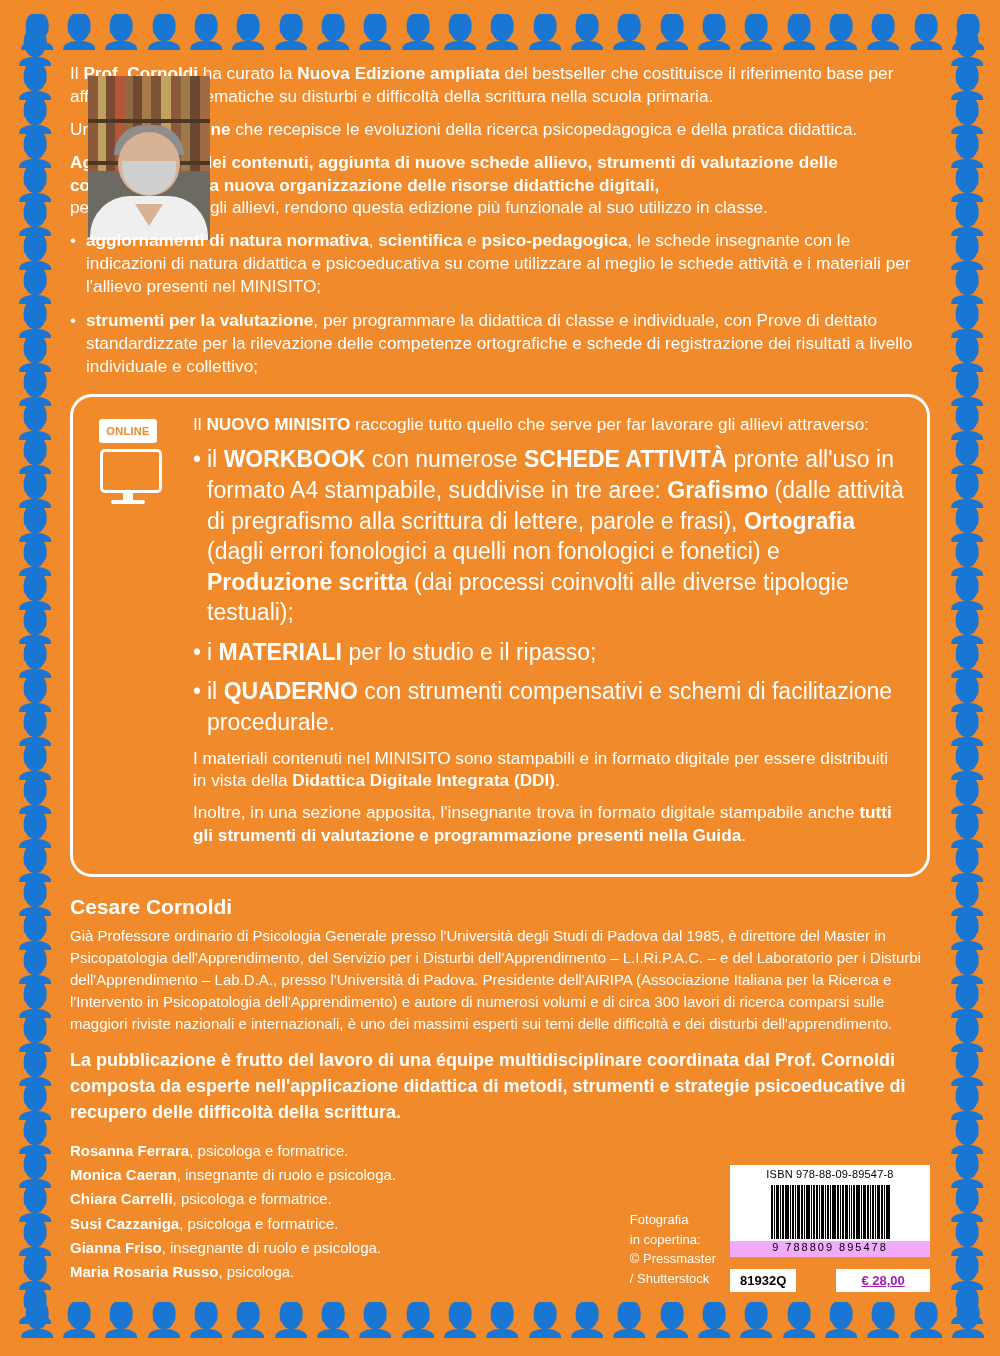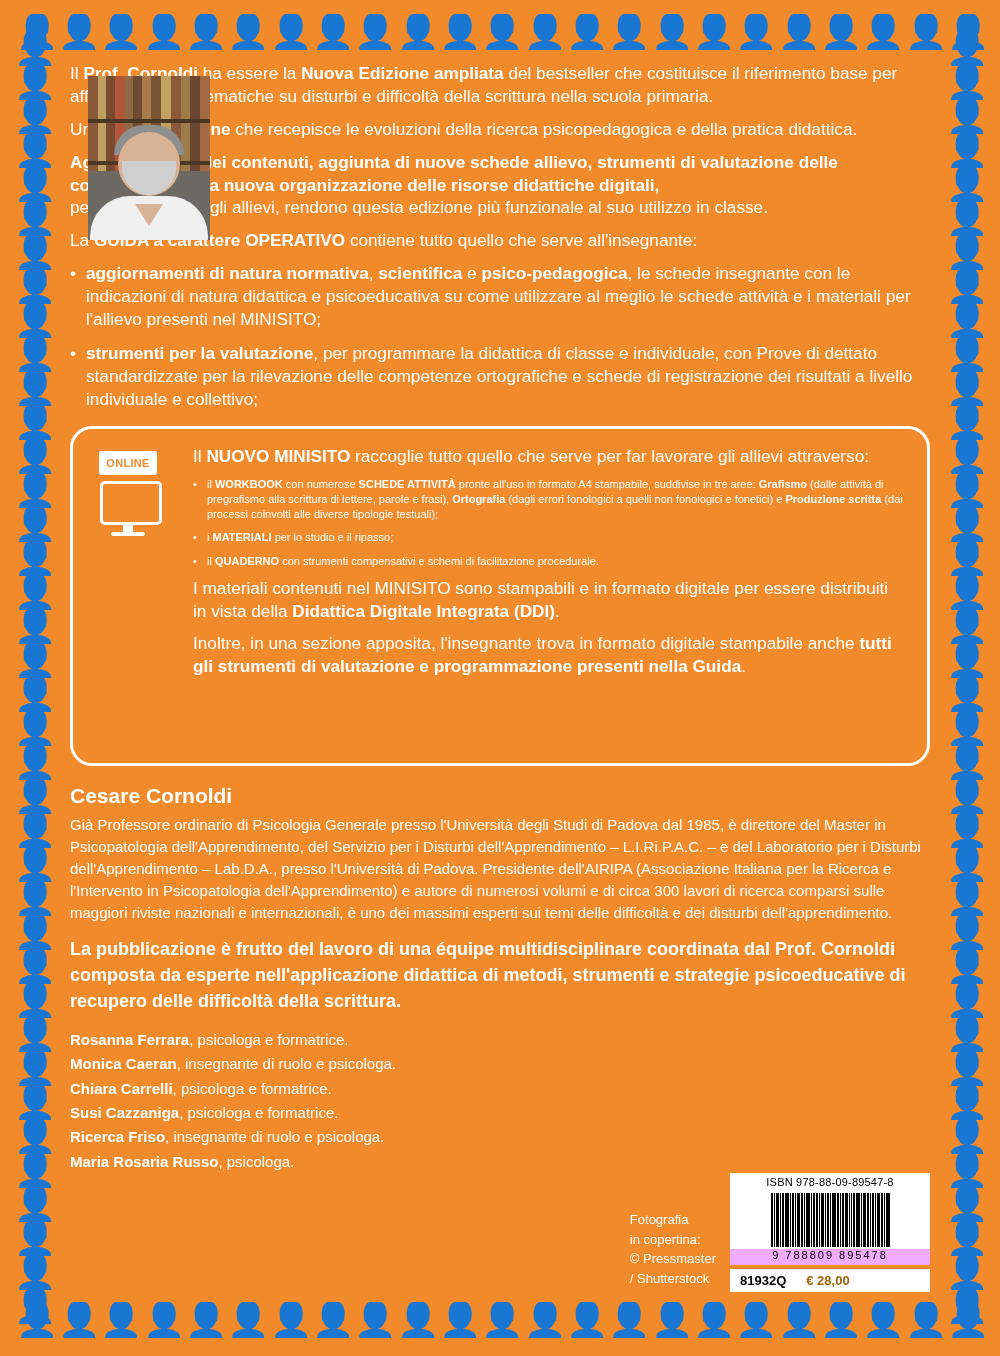--- a/index.html
+++ b/index.html
@@ -118,21 +118,21 @@
   }
   .monitor{
     margin:6px auto 0 auto;width:56px;
   }
   .monitor .screen{width:56px;height:38px;border:3px solid #ffffff;border-radius:5px;}
   .monitor .neck{width:10px;height:7px;background:#ffffff;margin:0 auto;}
   .monitor .base{width:34px;height:4px;background:#ffffff;margin:0 auto;border-radius:2px;}
   .online-body{margin-left:98px;}
   .online-body p{margin:0 0 9px 0;font-size:17.2px;line-height:1.33;}
   .online-body ul{margin:0;padding:0;list-style:none;}
-  .online-body li{position:relative;padding-left:14px;margin-bottom:9px;font-size:11px;line-height:1.33;}
+  .online-body li{position:relative;padding-left:14px;margin-bottom:9px;font-size:23px;line-height:1.33;}
   .online-body li:before{content:"•";position:absolute;left:0;top:0;}
 
   
   .author-name{
     margin:18px 0 6px 0;font-size:21px;font-weight:bold;
   }
   .author-bio{font-size:15px;line-height:1.46;margin:0 0 12px 0;}
   .equipe{font-size:18px;line-height:1.45;font-weight:bold;margin:0 0 14px 0;}
   .credits{font-size:15px;line-height:1.62;}
   .credits .nm{font-weight:bold;}
@@ -149,23 +149,23 @@
     padding:3px 6px 1px 6px;text-align:center;letter-spacing:.2px;
   }
   .barcode{
     background:#ffffff;padding:4px 8px 2px 8px;
     display:flex;align-items:flex-end;justify-content:center;height:54px;gap:1px;
   }
   .barcode i{display:block;background:#000;height:100%;}
   .barcode-num{
     background:#f0abfc;color:#000;font-size:11px;text-align:center;padding:0 0 4px 0;letter-spacing:2px;
   }
-  .price-row{display:flex;margin-top:4px;}
+  .price-row{display:flex;margin-top:12px;gap:40px;}
   .code-cell{background:#ffffff;color:#000;font-size:13px;font-weight:bold;padding:4px 10px;}
-  .price-cell{background:#ffffff;color:#a16207;font-size:13px;font-weight:bold;padding:4px 10px;flex:1;text-align:left;}
+  .price-cell{background:#ffffff;color:#a21caf;font-size:13px;font-weight:bold;padding:4px 10px;flex:1;text-align:center;text-decoration:underline;}
 </style>
 </head>
 <body>
 
 <div class="page">
 
   <div class="border-strip border-top">
       <span class="dolls">👤👤👤👤👤👤👤👤👤👤👤👤👤👤👤👤👤👤👤👤👤👤👤👤👤👤👤👤👤👤👤👤👤👤</span>
     </div>
   <div class="border-strip border-bottom">
@@ -185,28 +185,27 @@
         <div class="bookshelf"></div>
         <div class="shelf-line" style="top:26%"></div>
         <div class="shelf-line" style="top:52%"></div>
         <div class="hair"></div>
         <div class="face"></div>
         <div class="beard"></div>
         <div class="shirt"></div>
         <div class="shirt-v"></div>
       </div>
 
-      <p class="para indent"><span>Il </span><b>Prof. Cornoldi</b><span> ha essere la </span><b>Nuova Edizione ampliata</b><span> del bestseller che costituisce il riferimento base per affrontare le problematiche su disturbi e difficoltà della scrittura nella scuola primaria.</span></p>
+      <p class="para indent"><span>Il </span><b>Prof. Cornoldi</b><span> ha curato la </span><b>Nuova Edizione ampliata</b><span> del bestseller che costituisce il riferimento base per affrontare le problematiche su disturbi e difficoltà della scrittura nella scuola primaria.</span></p>
 
       <p class="para indent"><span>Una </span><b>nuova edizione</b><span> che recepisce le evoluzioni della ricerca psicopedagogica e della pratica didattica.</span></p>
 
       <p class="para indent" style="margin-bottom:0"><b>Aggiornamento dei contenuti, aggiunta di nuove schede allievo, strumenti di valutazione delle competenze e una nuova organizzazione delle risorse didattiche digitali,</b></p>
       <p class="para" style="margin-top:0"><span> per l'insegnante e gli allievi, rendono questa edizione più funzionale al suo utilizzo in classe.</span></p>
 
-      <p class="para"><span>La </span><b>GUIDA a carattere OPERATIVO</b><span> contiene tutto quello che serve all'insegnante:</span></p>
     </div>
 
     <ul class="bullets">
       <li>
         <b>aggiornamenti di natura normativa</b><span>, </span><b>scientifica</b><span> e </span><b>psico-pedagogica</b><span>, le schede insegnante con le indicazioni di natura didattica e psicoeducativa su come utilizzare al meglio le schede attività e i materiali per l'allievo presenti nel MINISITO;</span>
       </li>
       <li>
         <b>strumenti per la valutazione</b><span>, per programmare la didattica di classe e individuale, con Prove di dettato standardizzate per la rilevazione delle competenze ortografiche e schede di registrazione dei risultati a livello individuale e collettivo;</span>
       </li>
     </ul>
@@ -235,21 +234,21 @@
 
     <div class="author-name">Cesare Cornoldi</div>
     <p class="author-bio">Già Professore ordinario di Psicologia Generale presso l'Università degli Studi di Padova dal 1985, è direttore del Master in Psicopatologia dell'Apprendimento, del Servizio per i Disturbi dell'Apprendimento – L.I.Ri.P.A.C. – e del Laboratorio per i Disturbi dell'Apprendimento – Lab.D.A., presso l'Università di Padova. Presidente dell'AIRIPA (Associazione Italiana per la Ricerca e l'Intervento in Psicopatologia dell'Apprendimento) e autore di numerosi volumi e di circa 300 lavori di ricerca comparsi sulle maggiori riviste nazionali e internazionali, è uno dei massimi esperti sui temi delle difficoltà e dei disturbi dell'apprendimento.</p>
     <p class="equipe">La pubblicazione è frutto del lavoro di una équipe multidisciplinare coordinata dal Prof. Cornoldi composta da esperte nell'applicazione didattica di metodi, strumenti e strategie psicoeducative di recupero delle difficoltà della scrittura.</p>
 
     <div class="credits">
       <div><span class="nm">Rosanna Ferrara</span><span>, psicologa e formatrice.</span></div>
       <div><span class="nm">Monica Caeran</span><span>, insegnante di ruolo e psicologa.</span></div>
       <div><span class="nm">Chiara Carrelli</span><span>, psicologa e formatrice.</span></div>
       <div><span class="nm">Susi Cazzaniga</span><span>, psicologa e formatrice.</span></div>
-      <div><span class="nm">Ricerca Friso</span><span>, insegnante di ruolo e psicologa.</span></div>
+      <div><span class="nm">Gianna Friso</span><span>, insegnante di ruolo e psicologa.</span></div>
       <div><span class="nm">Maria Rosaria Russo</span><span>, psicologa.</span></div>
     </div>
 
     <div class="bottom-right">
       <div class="photo-credit">
         <div>Fotografia</div>
         <div>in copertina:</div>
         <div>© Pressmaster</div>
         <div>/ Shutterstock</div>
       </div>

